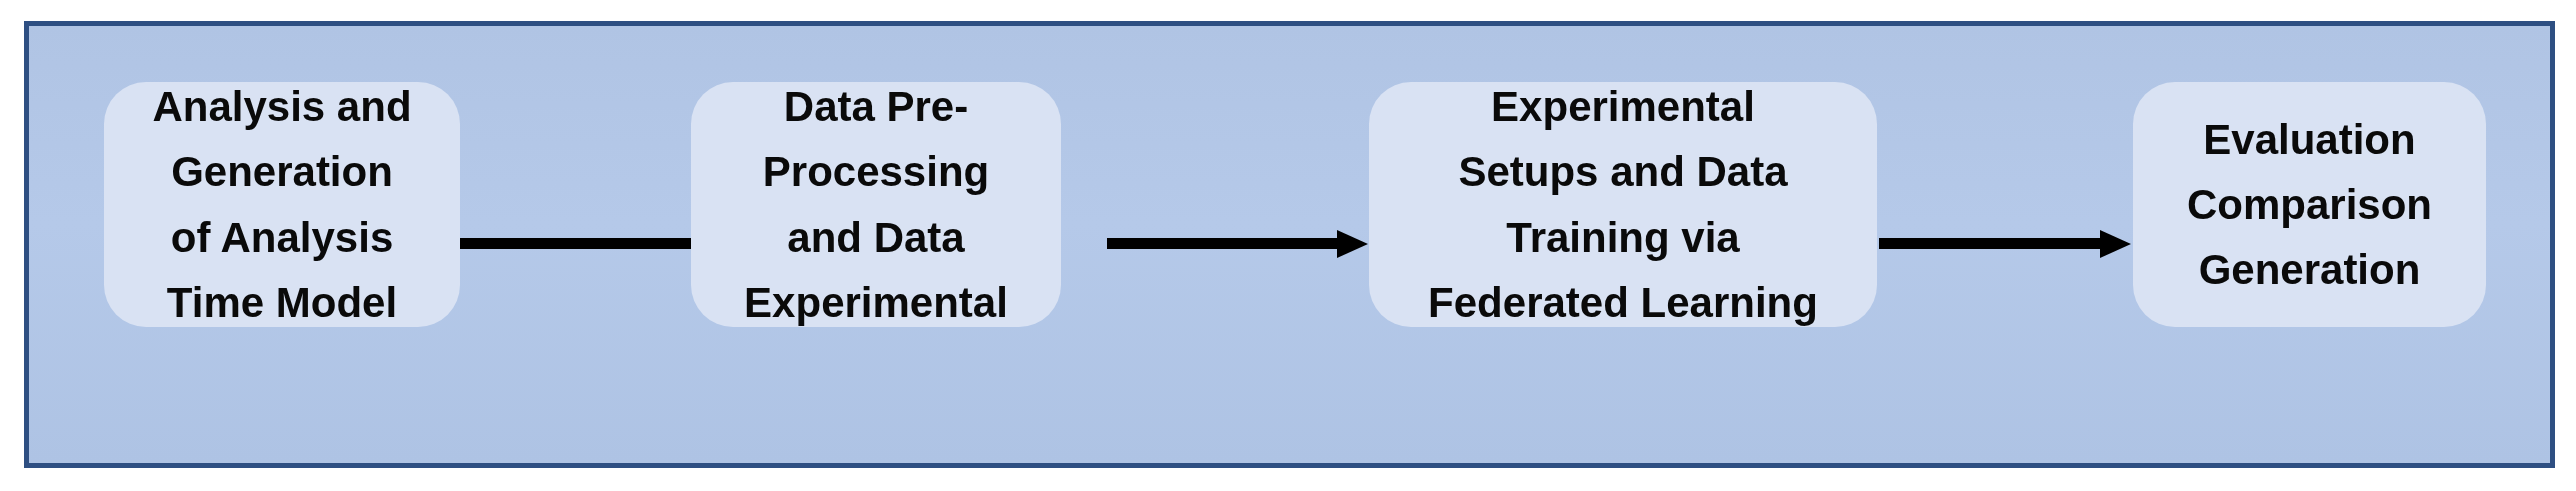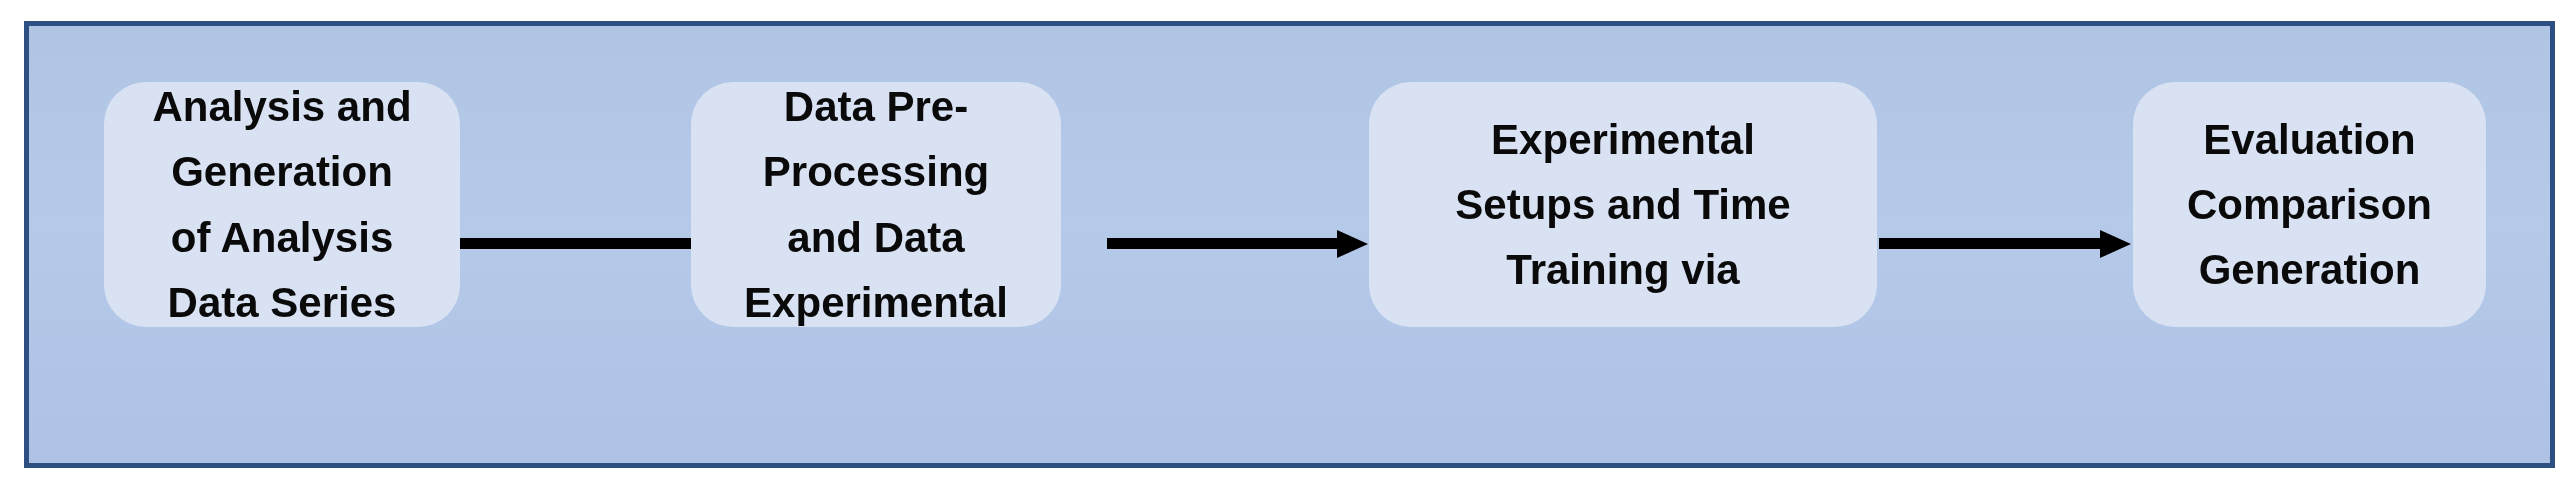--- a/index.html
+++ b/index.html
@@ -75,21 +75,21 @@
 <body>
 
 <div class="canvas">
 
   <div class="frame"></div>
 
   <div class="step-box" id="box1">
     <span class="line">Analysis and</span>
     <span class="line">Generation</span>
     <span class="line">of Analysis</span>
-    <span class="line">Data Series</span>
+    <span class="line">Time Model</span>
   </div>
 
   <div class="arrow" id="arrow1">
     <span class="shaft"></span>
     <span class="head"></span>
   </div>
 
   <div class="step-box" id="box2">
     <span class="line">Data Pre-</span>
     <span class="line">Processing</span>
@@ -97,22 +97,23 @@
     <span class="line">Experimental</span>
   </div>
 
   <div class="arrow" id="arrow2">
     <span class="shaft"></span>
     <span class="head"></span>
   </div>
 
   <div class="step-box" id="box3">
     <span class="line">Experimental</span>
-    <span class="line">Setups and Time</span>
+    <span class="line">Setups and Data</span>
     <span class="line">Training via</span>
+    <span class="line">Federated Learning</span>
   </div>
 
   <div class="arrow" id="arrow3">
     <span class="shaft"></span>
     <span class="head"></span>
   </div>
 
   <div class="step-box" id="box4">
     <span class="line">Evaluation</span>
     <span class="line">Comparison</span>

